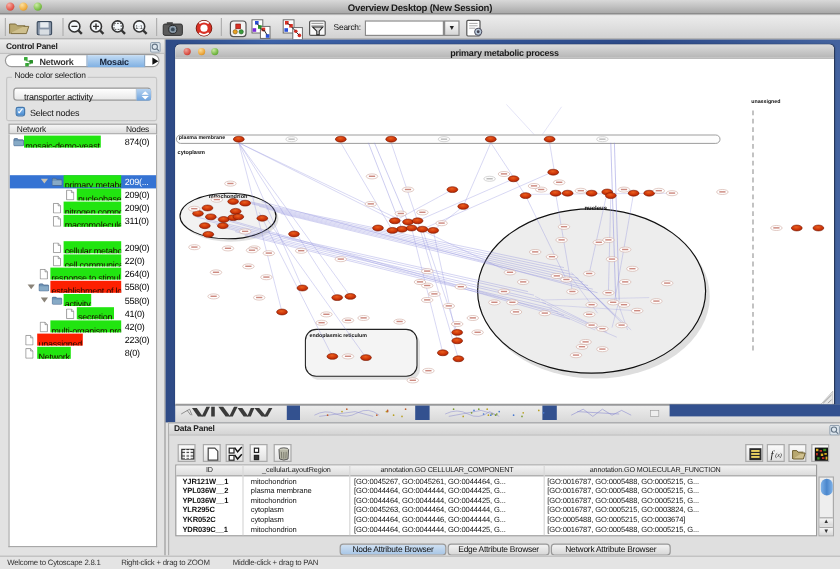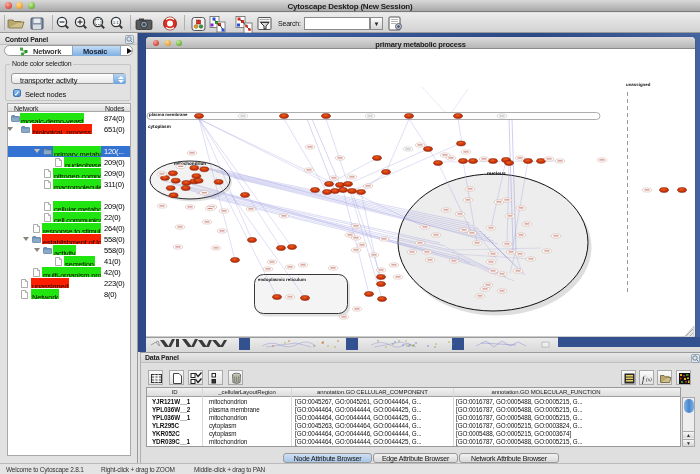--- a/index.html
+++ b/index.html
@@ -74,21 +74,21 @@
 #statusbar{left:0;top:463px;width:700px;height:11px;background:#e4e4e4;border-top:1px solid #bbb;font-size:6.5px;color:#333;letter-spacing:-0.2px}
 #statusbar span{position:absolute;top:1.5px}
 </style></head>
 <body>
 <div id="app">
 
 <div class="abs" id="titlebar">
 <div class="abs tl" style="left:4.5px;background:radial-gradient(circle at 35% 30%,#f6b0a6,#e4584c 60%,#b33a30)"></div>
 <div class="abs tl" style="left:16px;background:radial-gradient(circle at 35% 30%,#fbe0a0,#f0ad3e 60%,#c07f20)"></div>
 <div class="abs tl" style="left:27.5px;background:radial-gradient(circle at 35% 30%,#cdeca6,#7cbf48 60%,#4f8f28)"></div>
-<div class="abs" id="title">Cytoscape Desktop (New Session)</div>
+<div class="abs" id="title">Overview Desktop (New Session)</div>
 </div>
 
 <div class="abs" id="toolbar">
 <div class="abs sep" style="left:4px"></div>
 <div class="abs sep" style="left:52px"></div>
 <div class="abs sep" style="left:130px"></div>
 <div class="abs sep" style="left:184px"></div>
 <svg class="abs" style="left:0;top:0" width="700" height="20" id="tbicons">
         <g>
           <path d="M9 15 L11 9 L24 9 L22 15 Z" fill="#cfc08e" stroke="#7a6a3a" stroke-width="0.8"></path>
@@ -213,38 +213,29 @@
 <div class="abs" id="tree">
         <div class="abs" style="left:0;top:-1px;width:122px;height:346px">
           <div class="trow" style="top:2px">
             <svg class="fold" style="left:3px" width="9" height="7" viewBox="0 0 9 7">
               <path d="M0.5 1.5 Q0.5 0.5 1.5 0.5 L3.5 0.5 L4.3 1.5 L8 1.5 Q8.6 1.5 8.6 2.3 L8.6 6 Q8.6 6.6 7.8 6.6 L1.3 6.6 Q0.5 6.6 0.5 5.8 Z" fill="#6d92b4" stroke="#44628a" stroke-width="0.6"></path>
               <rect x="0.8" y="2.6" width="7.5" height="3.6" fill="#87aac6"></rect>
             </svg>
             <span class="lab gbg" style="left:12px;max-width:81px">mosaic-demo-yeast</span>
             <span class="val" style="">874(0)</span>
           </div>
-<div class="trow" style="top:13px">
-            <span class="arr" style="left:-1px;border-top-color:#8a8378"></span>
-            <svg class="fold" style="left:13px" width="9" height="7" viewBox="0 0 9 7">
-              <path d="M0.5 1.5 Q0.5 0.5 1.5 0.5 L3.5 0.5 L4.3 1.5 L8 1.5 Q8.6 1.5 8.6 2.3 L8.6 6 Q8.6 6.6 7.8 6.6 L1.3 6.6 Q0.5 6.6 0.5 5.8 Z" fill="#6d92b4" stroke="#44628a" stroke-width="0.6"></path>
-              <rect x="0.8" y="2.6" width="7.5" height="3.6" fill="#87aac6"></rect>
-            </svg>
-            <span class="lab rbg" style="left:24px;max-width:69px">biological_process</span>
-            <span class="val" style="">651(0)</span>
-          </div>
 <div class="trow" style="top:35px">
             <div class="abs" style="left:0;top:0;width:122px;height:11px;background:#3573d3"></div>
             <span class="arr" style="left:26px;border-top-color:#c8c2b4"></span>
             <svg class="fold" style="left:35px" width="9" height="7" viewBox="0 0 9 7">
               <path d="M0.5 1.5 Q0.5 0.5 1.5 0.5 L3.5 0.5 L4.3 1.5 L8 1.5 Q8.6 1.5 8.6 2.3 L8.6 6 Q8.6 6.6 7.8 6.6 L1.3 6.6 Q0.5 6.6 0.5 5.8 Z" fill="#6d92b4" stroke="#44628a" stroke-width="0.6"></path>
               <rect x="0.8" y="2.6" width="7.5" height="3.6" fill="#87aac6"></rect>
             </svg>
             <span class="lab gbg" style="left:45px;max-width:48px">primary metabol</span>
-            <span class="val" style="color:#fff">120(...</span>
+            <span class="val" style="color:#fff">209(...</span>
           </div>
 <div class="trow" style="top:46px">
             <svg class="file" style="left:47px" width="7" height="9" viewBox="0 0 7 9">
               <path d="M0.5 0.5 L4.5 0.5 L6.5 2.5 L6.5 8.5 L0.5 8.5 Z" fill="#fff" stroke="#8a8a8a" stroke-width="0.7"></path>
               <path d="M4.5 0.5 L4.5 2.5 L6.5 2.5" fill="#ddd" stroke="#8a8a8a" stroke-width="0.6"></path>
             </svg>
             <span class="lab gbg" style="left:56px;max-width:37px">nucleobase-</span>
             <span class="val" style="">209(0)</span>
           </div>
 <div class="trow" style="top:57px">

